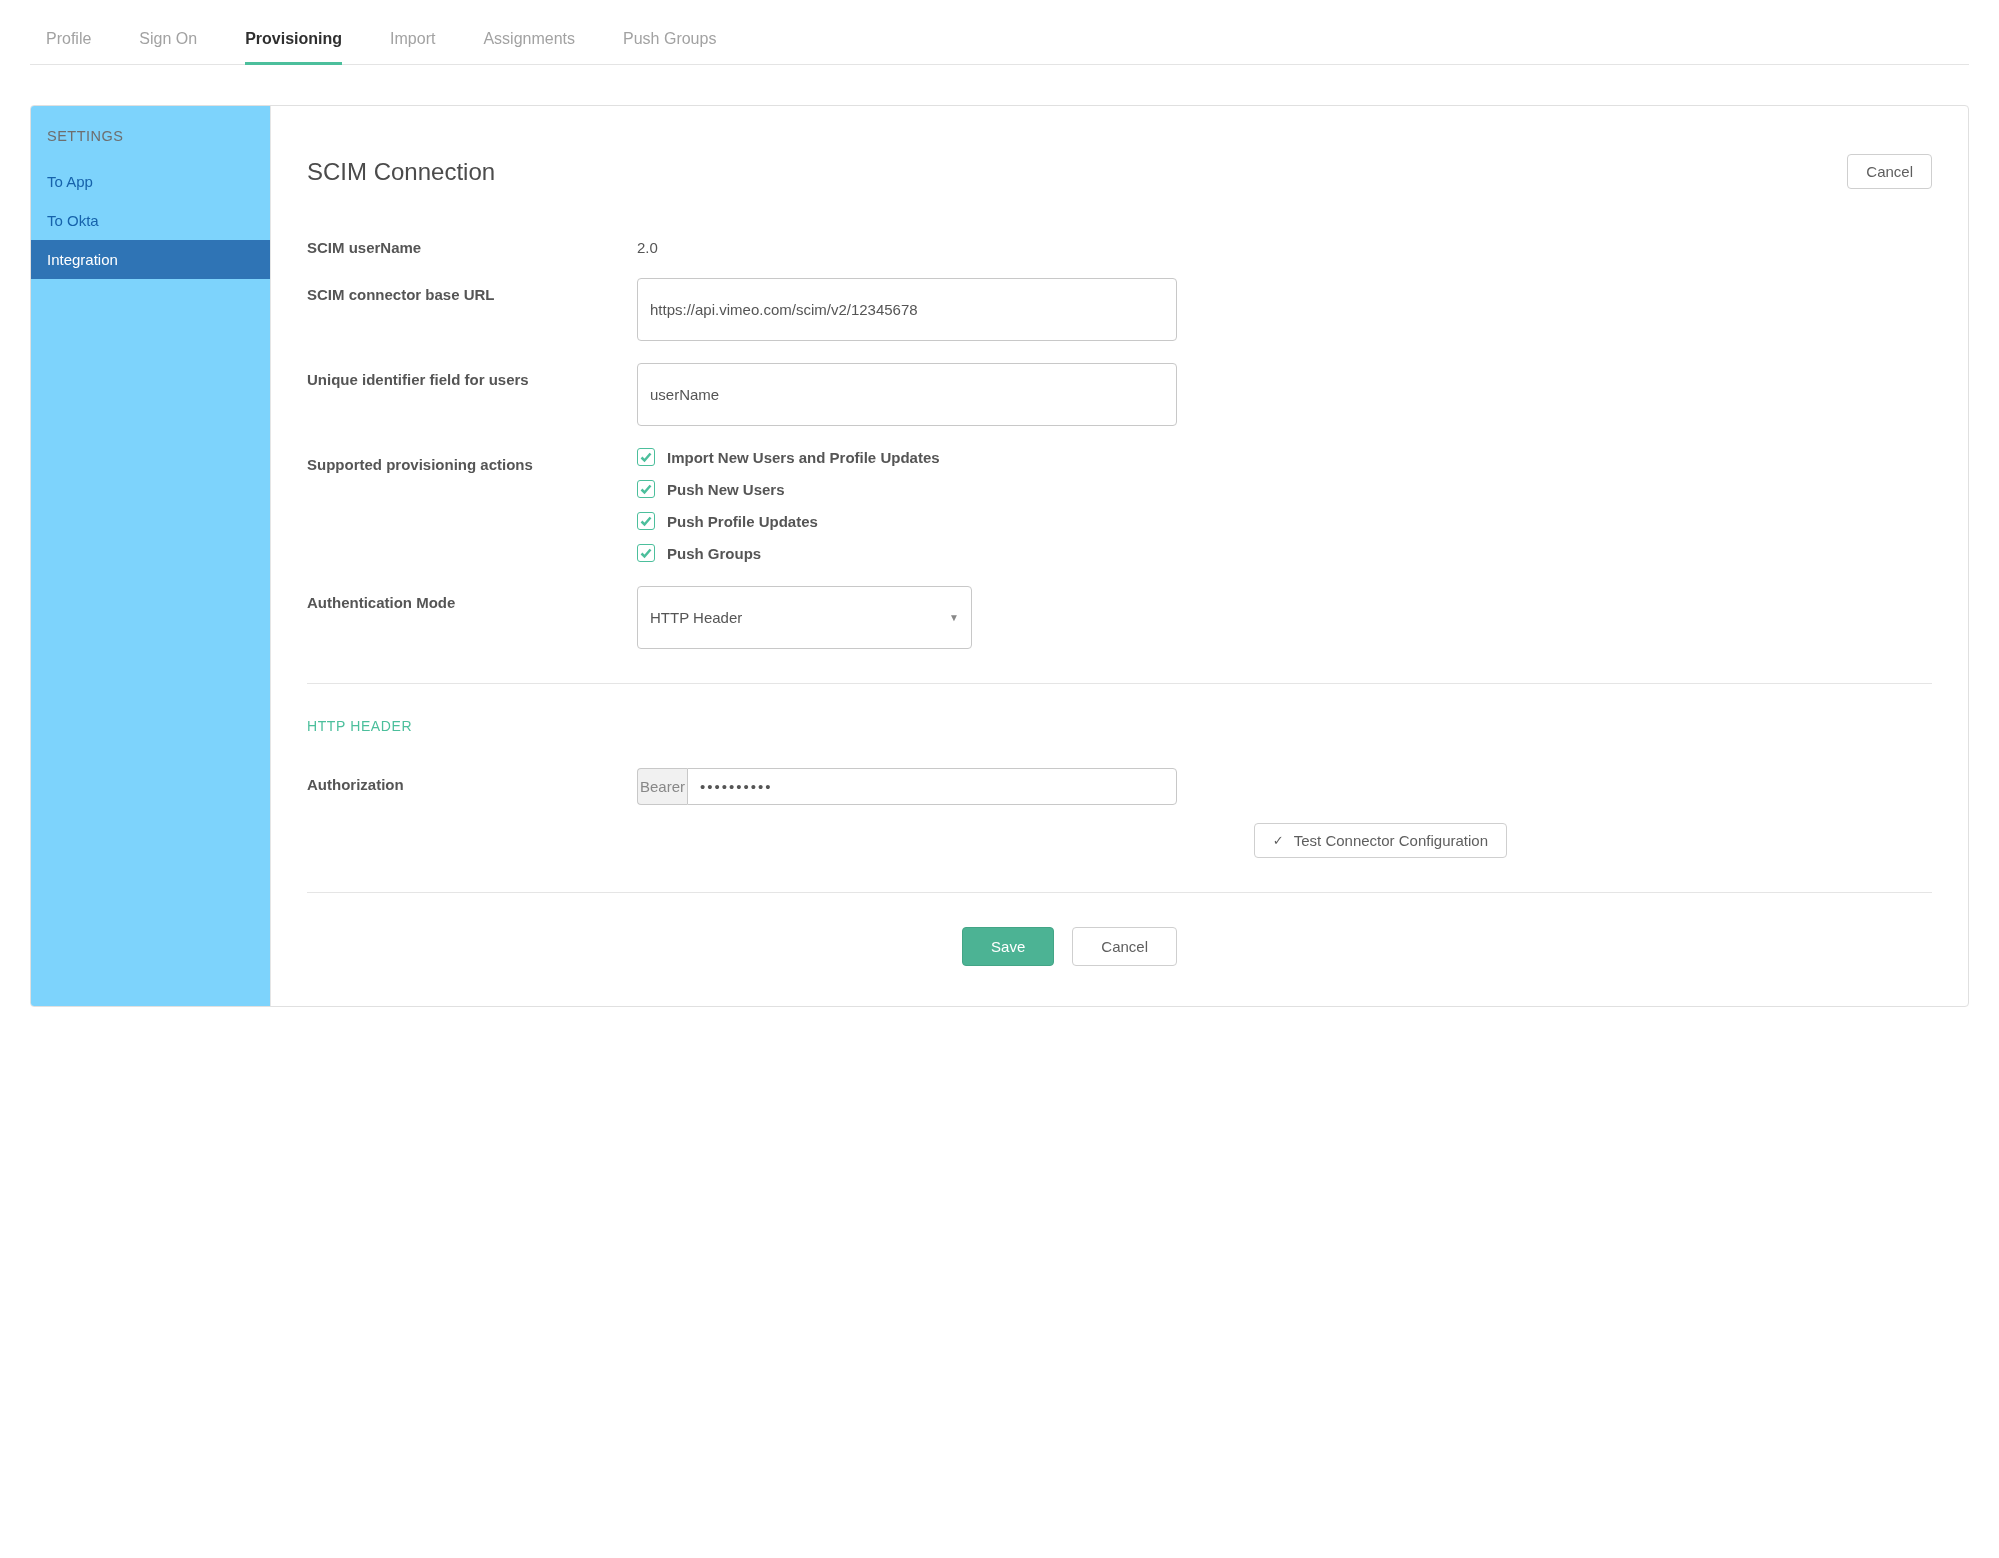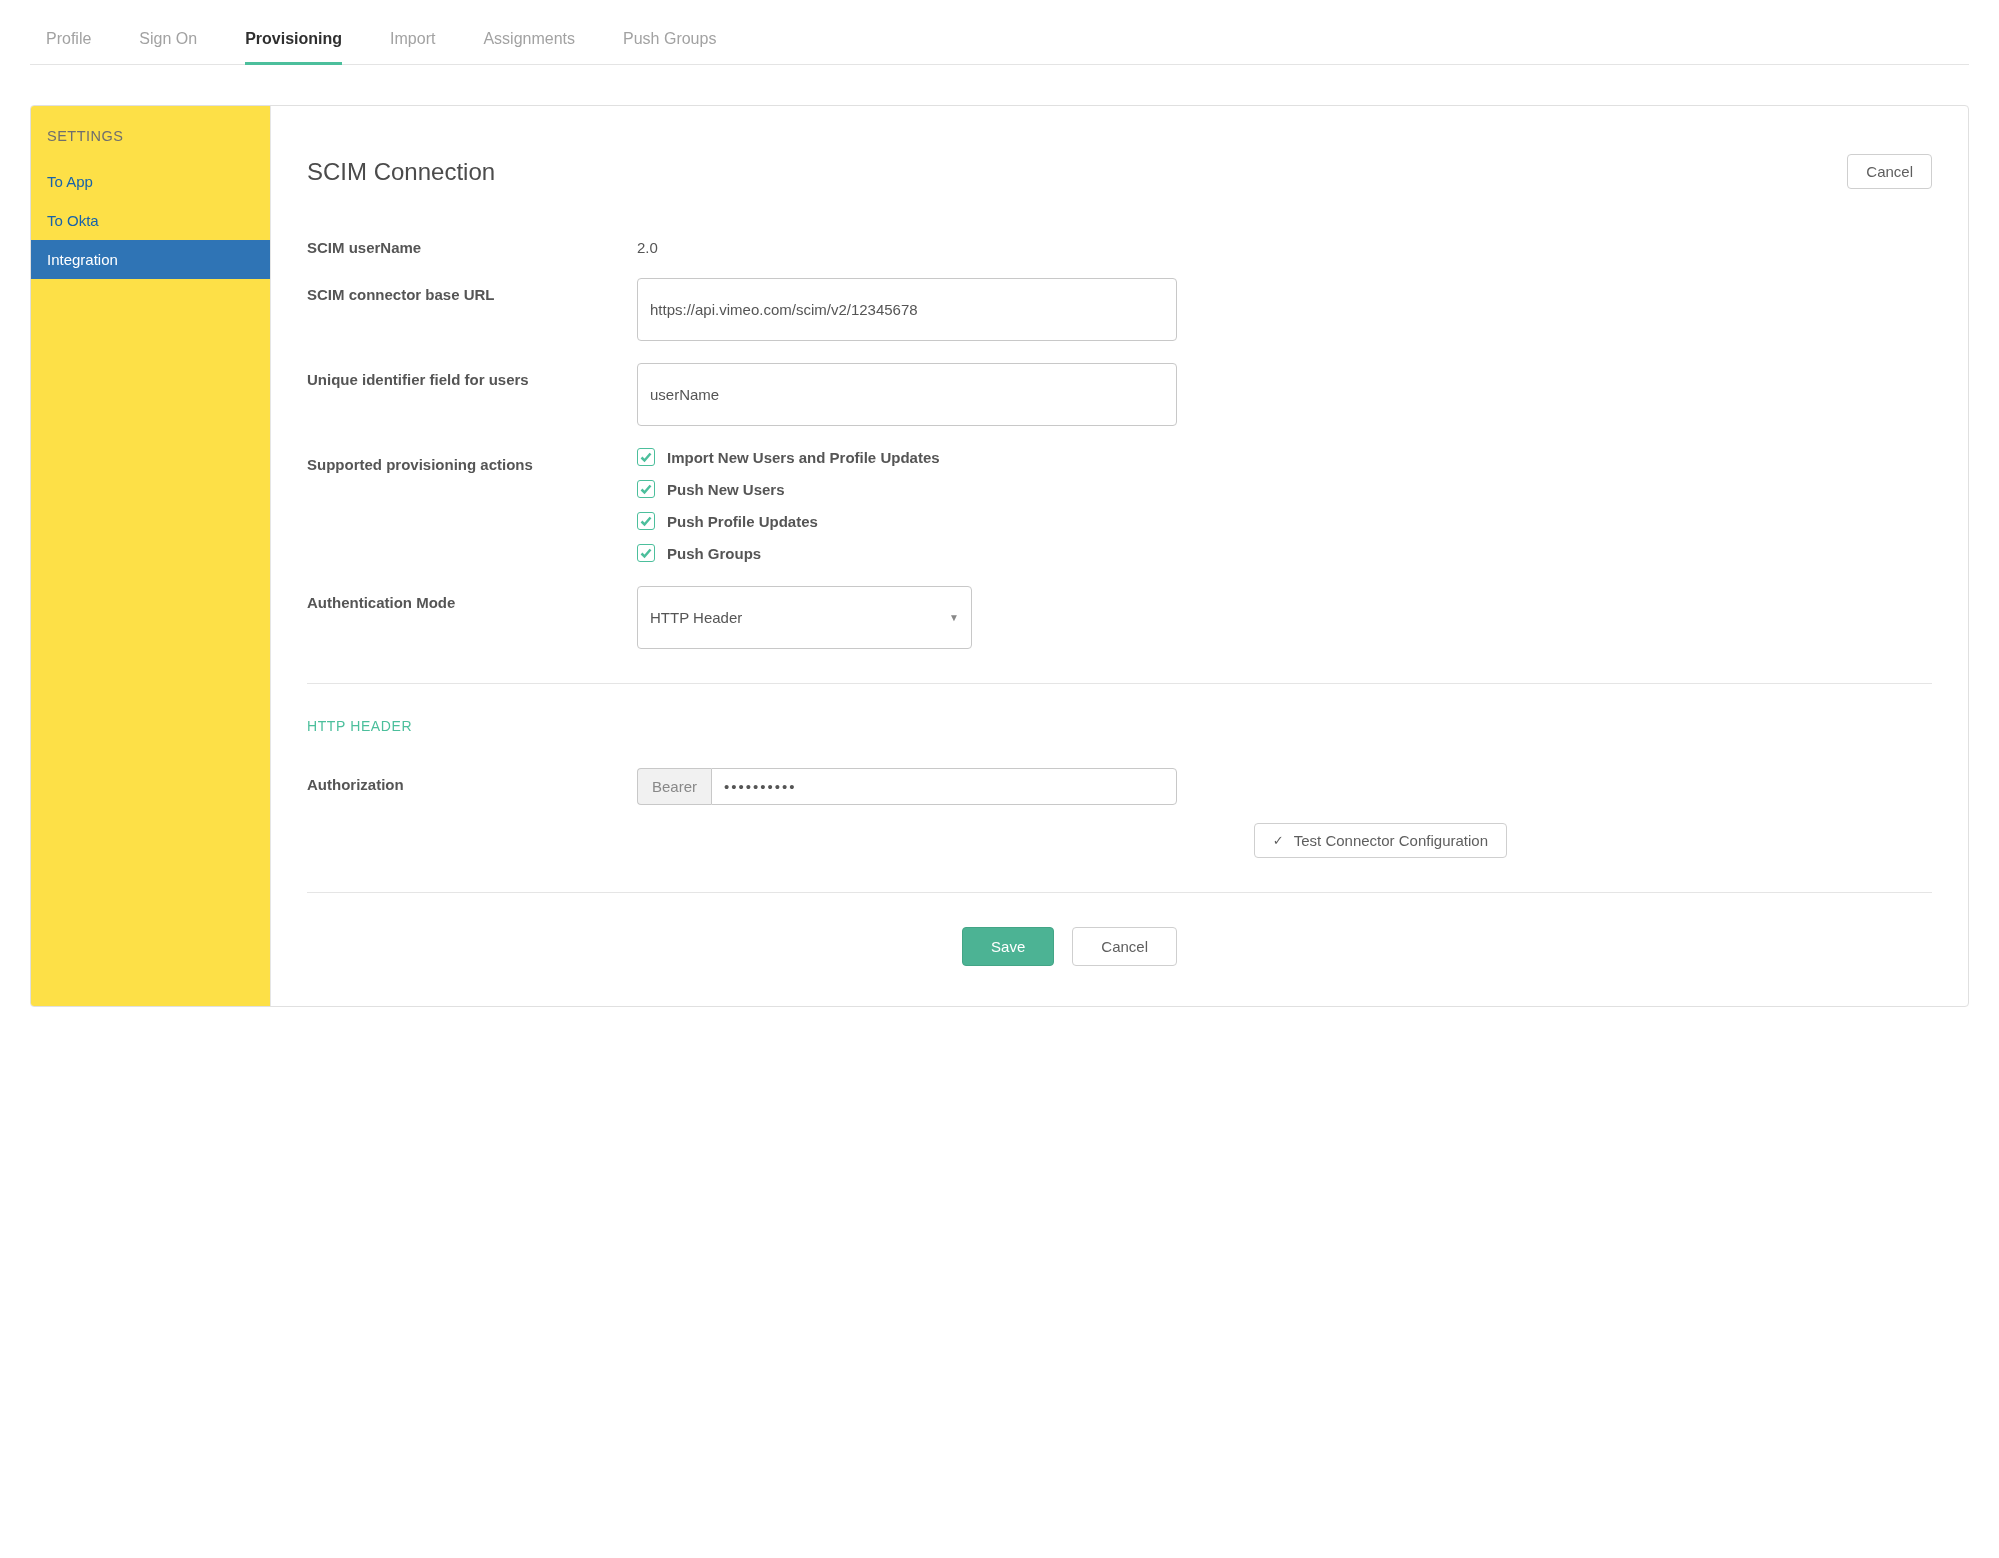--- a/index.html
+++ b/index.html
@@ -35,21 +35,21 @@
   .panel {
     margin-top: 40px;
     border: 1px solid #e0e0e0;
     border-radius: 4px;
     display: flex;
     min-height: 860px;
     overflow: hidden;
   }
   .sidebar {
     width: 240px;
-    background: #fde047;
+    background: #7dd3fc;
     border-right: 1px solid #e5e5e5;
     padding-top: 22px;
   }
   .sidebar-title {
     color: #6e6e6e;
     font-size: 14.5px;
     letter-spacing: 0.5px;
     padding: 0 16px 18px 16px;
   }
   .side-item {
@@ -160,21 +160,21 @@
   .bearer-group {
     display: flex;
     width: 100%;
     max-width: 540px;
   }
   .bearer-prefix {
     border: 1px solid #c8c8c8;
     border-right: none;
     background: #f1f1f1;
     color: #888;
-    padding: 9px 14px;
+    padding: 9px 2px;
     border-radius: 4px 0 0 4px;
     font-size: 15px;
   }
   .bearer-input {
     flex: 1;
     border: 1px solid #c8c8c8;
     border-radius: 0 4px 4px 0;
     padding: 9px 12px;
     font-size: 15px;
     letter-spacing: 2px;

